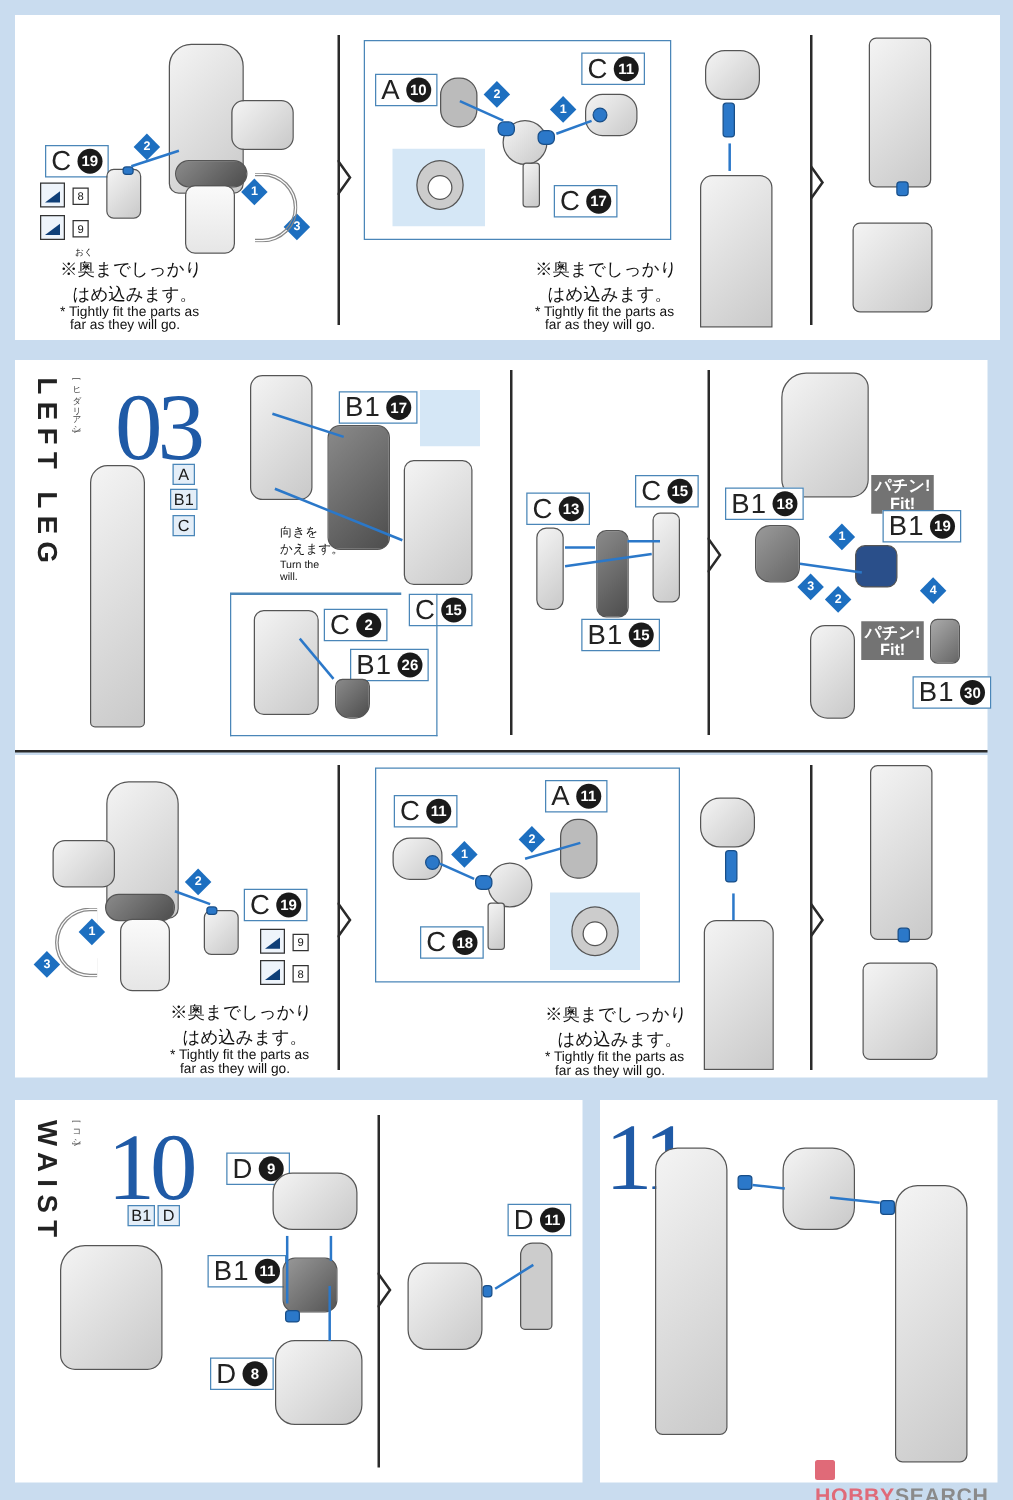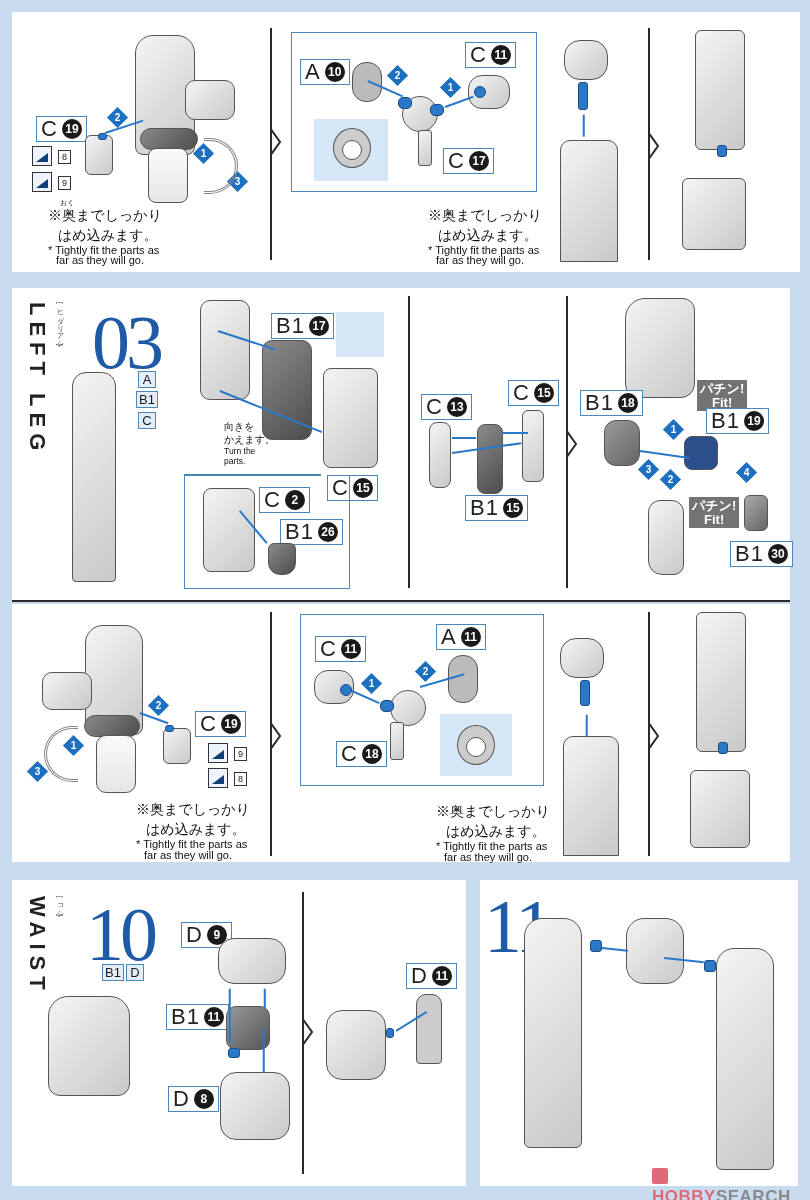--- a/index.html
+++ b/index.html
@@ -145,21 +145,21 @@
 <div class="inset" style="left:336px;top:312px;width:48px;height:45px"></div>
 <div class="lbl" style="left:327px;top:475px">
     <span>C</span>
     <span class="circ">15</span>
   </div>
 <div class="arrow" style="left:218px;top:330px;width:60px;transform:rotate(18deg)"></div>
 <div class="arrow" style="left:220px;top:390px;width:110px;transform:rotate(22deg)"></div>
 <div class="note-jp" style="left:224px;top:420px;font-size:10px">向きを</div>
 <div class="note-jp" style="left:224px;top:433px;font-size:10px">かえます。</div>
 <div class="note-en" style="left:224px;top:447px;font-size:8.5px">Turn the</div>
-<div class="note-en" style="left:224px;top:457px;font-size:8.5px">parts.</div>
+<div class="note-en" style="left:224px;top:457px;font-size:8.5px">will.</div>
 <div class="box" style="left:184px;top:475px;width:166px;height:114px;border-top:none"></div>
 <div class="hsep" style="left:184px;top:474px;width:137px;height:1.5px;background:#4a86b8"></div>
 <div class="part" style="left:203px;top:488px;width:52px;height:84px;border-radius:8px"></div>
 <div class="lbl" style="left:259px;top:487px">
     <span>C</span>
     <span class="circ">2</span>
   </div>
 <div class="lbl" style="left:280px;top:519px">
     <span>B1</span>
     <span class="circ">26</span>

